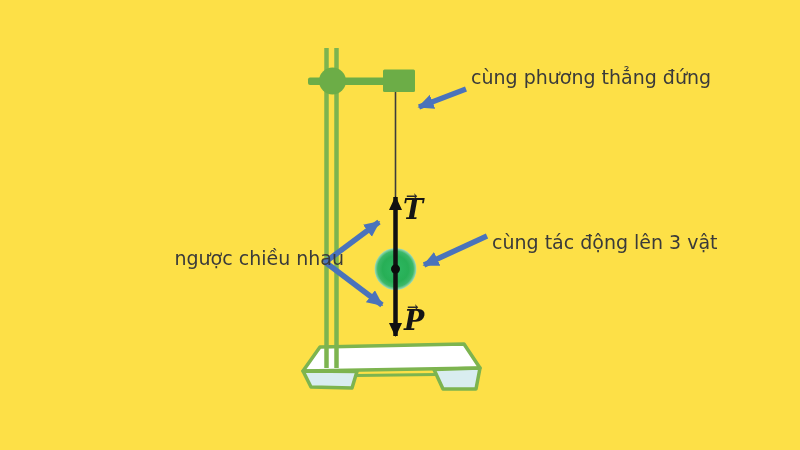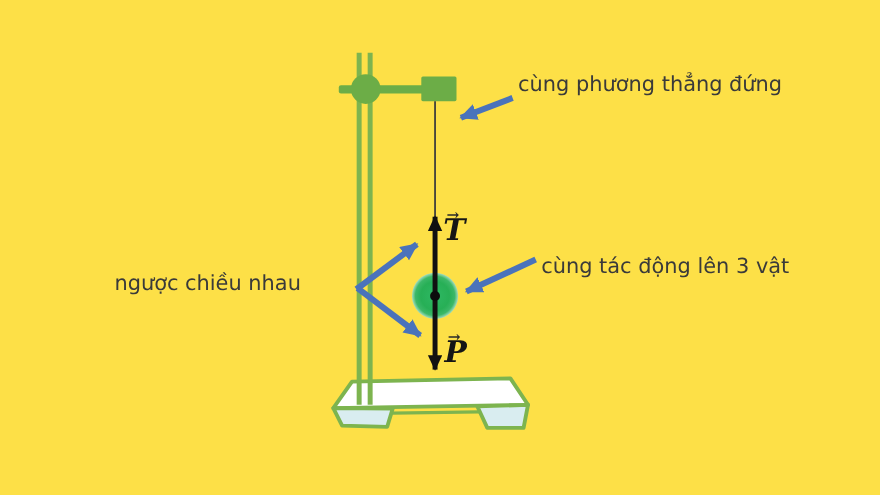--- a/index.html
+++ b/index.html
@@ -17,21 +17,21 @@
     position: absolute;
     color: #3a3a3a;
     font-size: 19px;
     line-height: 25px;
     white-space: nowrap;
   }
   .lbl-left {
     left: 104px;
     top: 246px;
     width: 240px;
-    text-align: left;
+    text-align: right;
     white-space: normal;
   }
   .lbl-top   { left: 471px; top: 65px; }
   .lbl-right { left: 492px; top: 230px; }
   .vec {
     position: absolute;
     font-family: "DejaVu Serif", "Liberation Serif", serif;
     font-weight: bold;
     font-style: italic;
     font-size: 27px;

